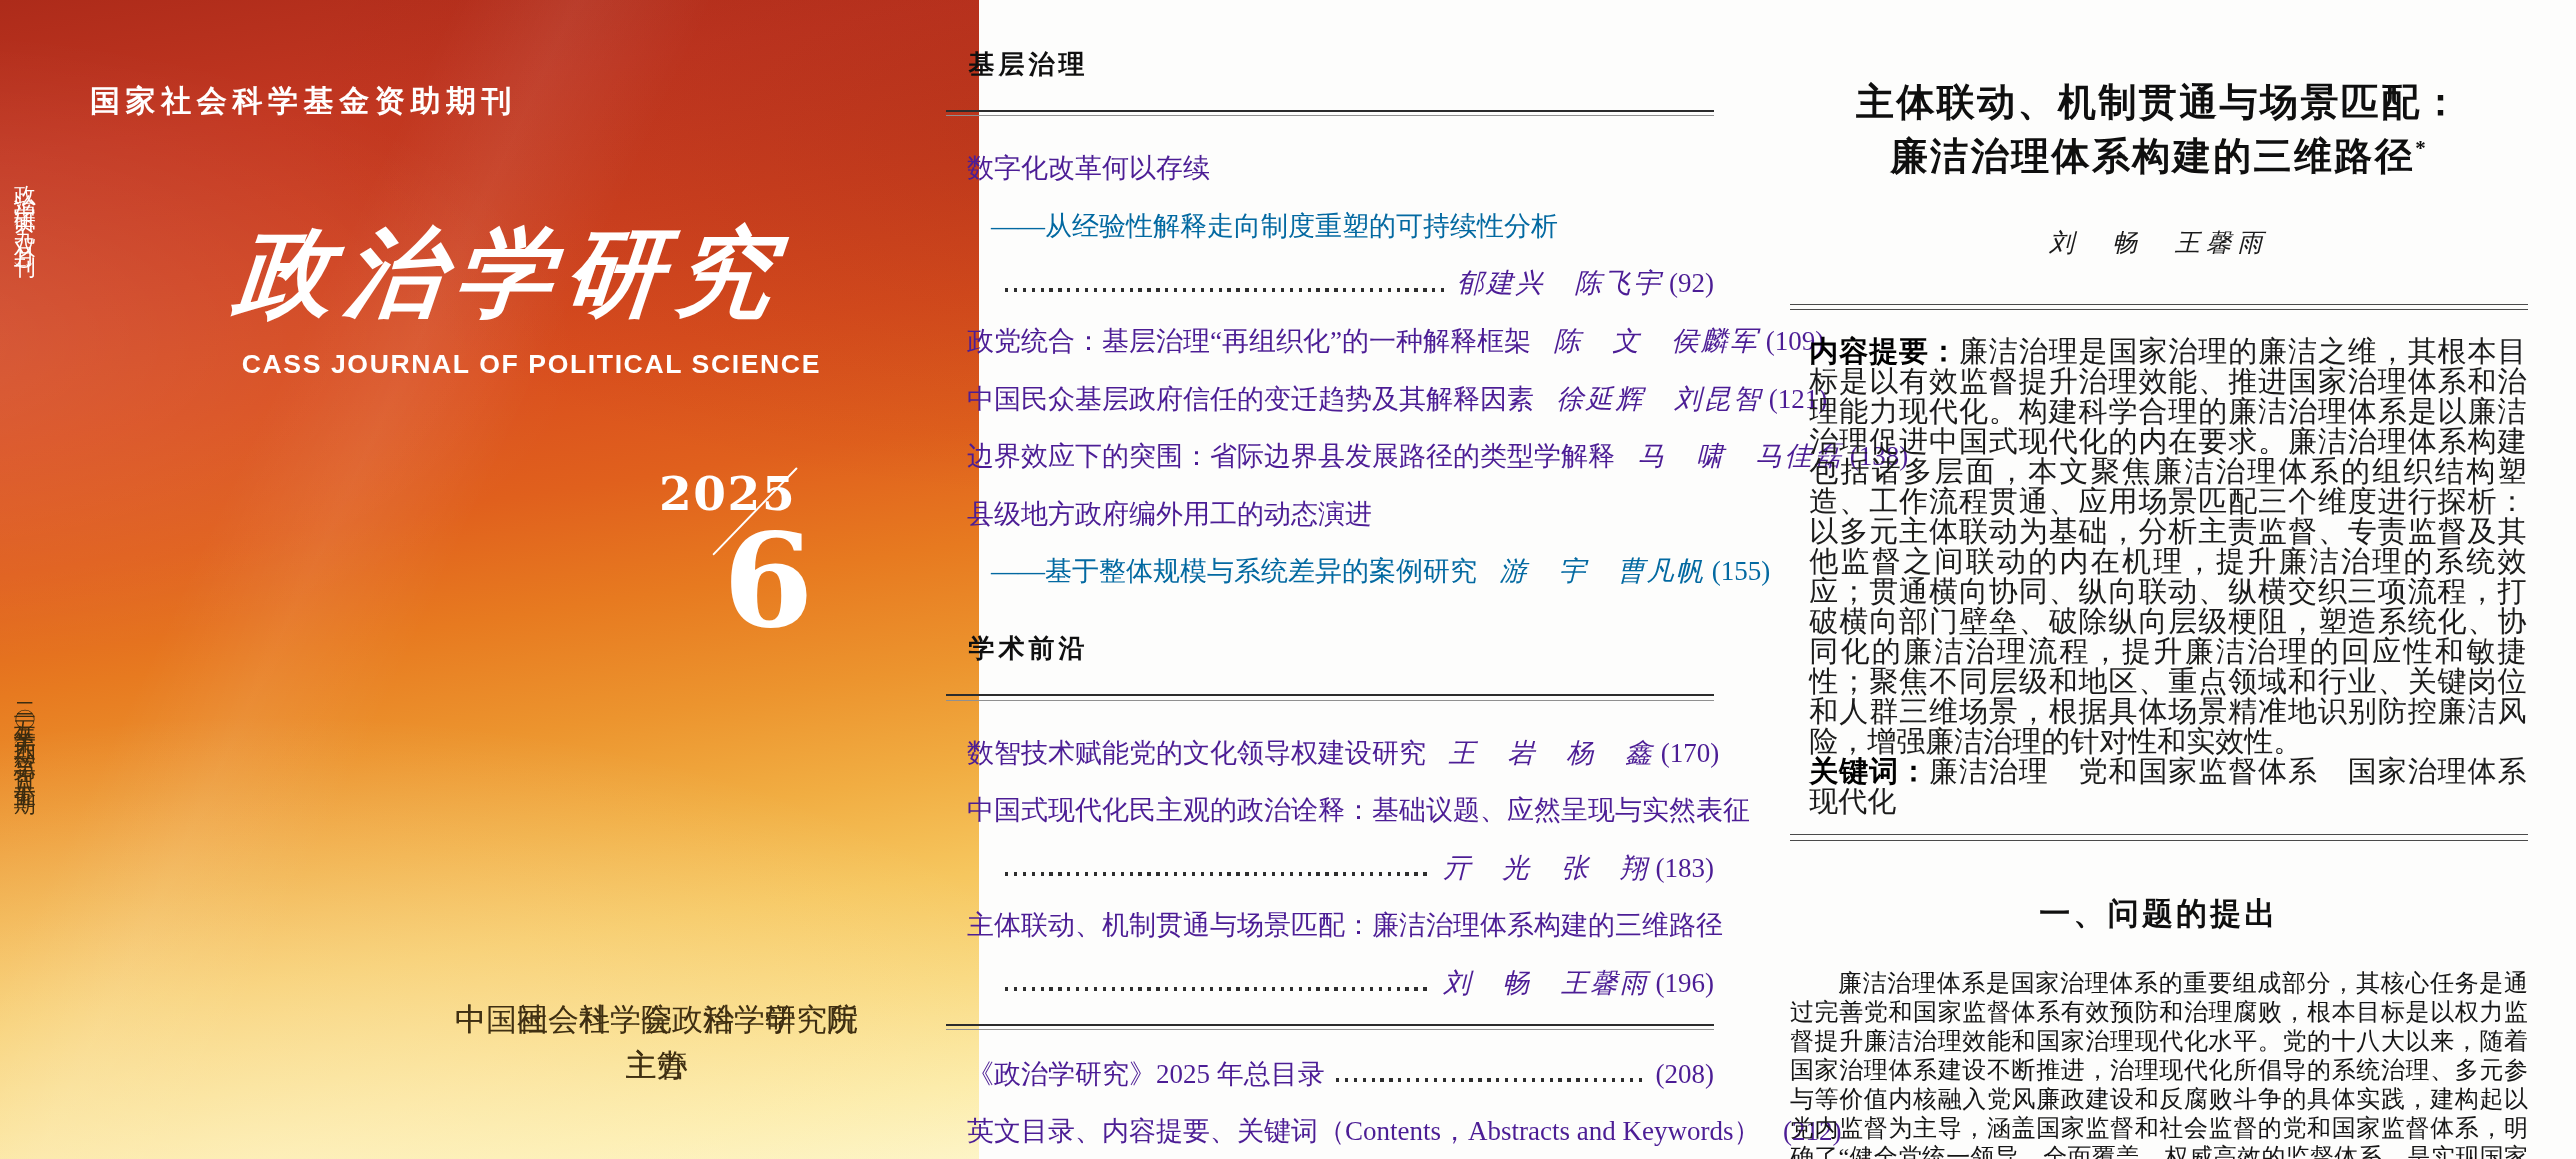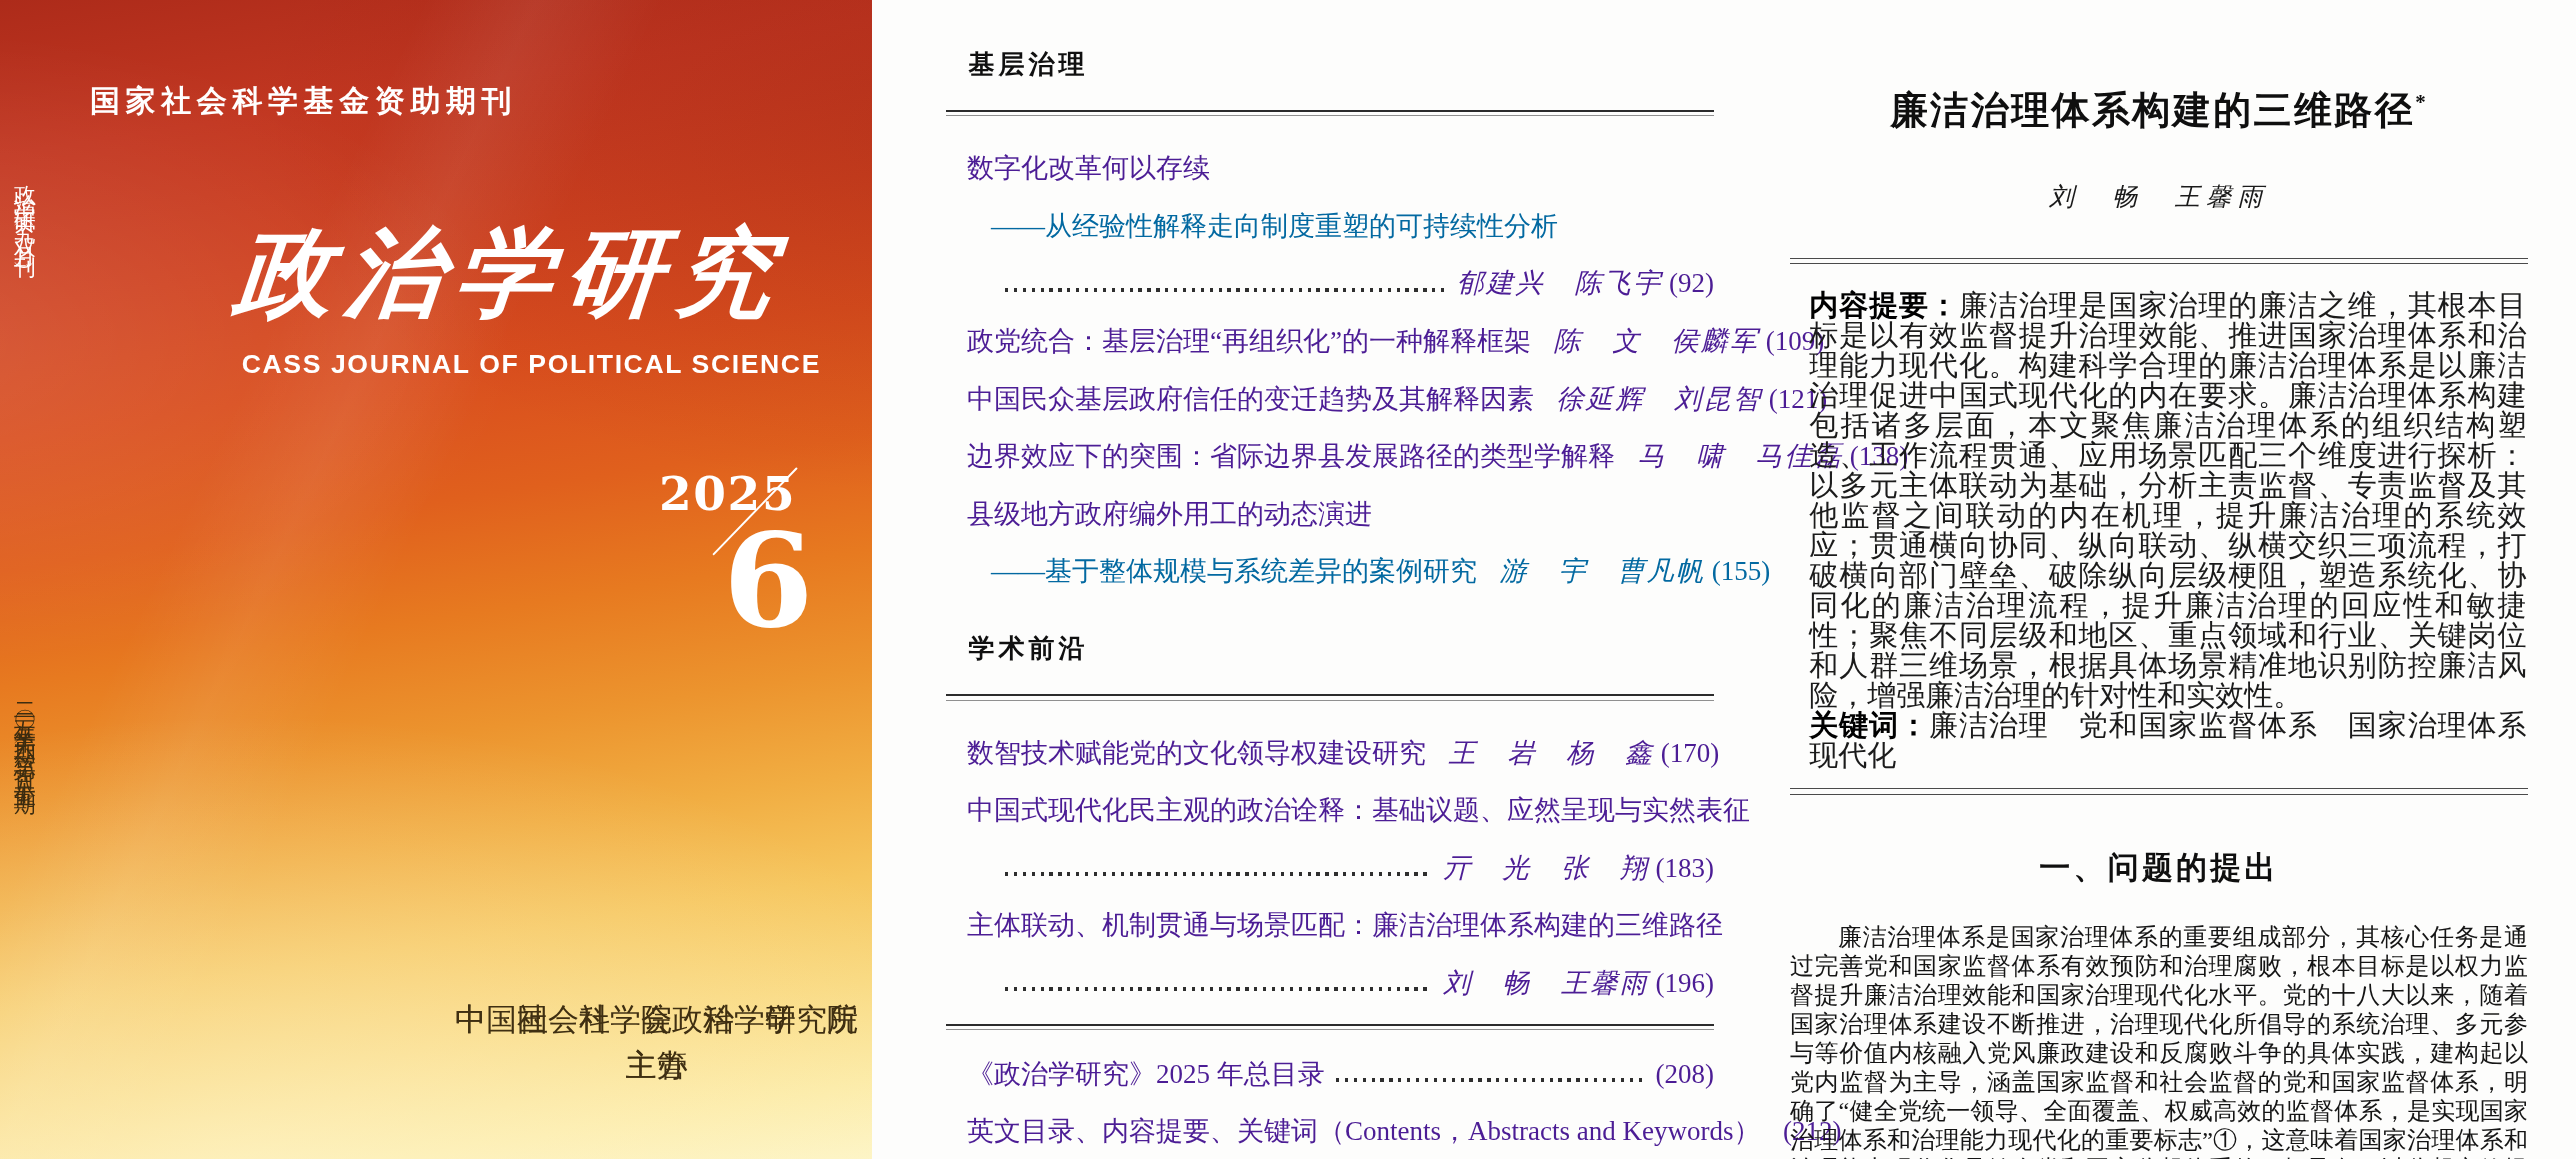--- a/index.html
+++ b/index.html
@@ -1,20 +1,20 @@
 <!DOCTYPE html>
 <html style="font-size:13px"><head>
 <meta charset="utf-8">
 <style>
   html,body{margin:0;padding:0;background:#ffffff;}
   #stage{position:relative;width:2576px;height:1160px;background:#fdfdfc;overflow:hidden;
          font-family:"Liberation Serif","DejaVu Serif",serif;color:#141414;}
 
   
-  .cover{position:absolute;left:0;top:0;width:872px;height:1160px;
+  .cover{position:absolute;left:0;top:0;width:979px;height:1160px;
     background:linear-gradient(171deg,
       #ad2b1a 0%, #c23721 12%, #cf4220 24%, #d94e1e 34%, #e0601d 44%,
       #e77a20 53%, #ec942e 62%, #f1ad42 70%, #f6c65e 78%, #f9d87e 86%,
       #fceaa4 94%, #fdf4c4 100%);}
   .cover::before{content:"";position:absolute;inset:0;
     background:
       radial-gradient(130% 50% at -12% 30%, rgba(255,255,255,0.12) 0%, rgba(255,255,255,0) 55%),
       radial-gradient(140% 55% at 112% 10%, rgba(110,12,6,0.20) 0%, rgba(110,12,6,0) 60%),
       radial-gradient(150% 65% at 28% 102%, rgba(255,250,220,0.50) 0%, rgba(255,250,220,0) 62%),
       linear-gradient(115deg, rgba(255,255,255,0) 30%, rgba(255,255,255,0.07) 38%, rgba(255,255,255,0) 47%);}
@@ -187,20 +187,21 @@
       <div class="toc-line pl-t">
         <span class="t">英文目录、内容提要、关键词（Contents，Abstracts and Keywords）</span>
         <span class="dots"></span>
         <span class="pg">(212)</span>
       </div>
     </div>
   </div>
 
   <div class="art">
     <div class="art-title">
+      <div>主体联动、机制贯通与场景匹配：</div>
       <div>
         <span>廉洁治理体系构建的三维路径</span><span class="art-star">*</span>
       </div>
     </div>
     <div class="art-authors">刘　畅　王馨雨</div>
 
     <div class="dbl-rule"></div>
     <div class="abstract">
       <p><span class="lbl">内容提要：</span><span>廉洁治理是国家治理的廉洁之维，其根本目标是以有效监督提升治理效能、推进国家治理体系和治理能力现代化。构建科学合理的廉洁治理体系是以廉洁治理促进中国式现代化的内在要求。廉洁治理体系构建包括诸多层面，本文聚焦廉洁治理体系的组织结构塑造、工作流程贯通、应用场景匹配三个维度进行探析：以多元主体联动为基础，分析主责监督、专责监督及其他监督之间联动的内在机理，提升廉洁治理的系统效应；贯通横向协同、纵向联动、纵横交织三项流程，打破横向部门壁垒、破除纵向层级梗阻，塑造系统化、协同化的廉洁治理流程，提升廉洁治理的回应性和敏捷性；聚焦不同层级和地区、重点领域和行业、关键岗位和人群三维场景，根据具体场景精准地识别防控廉洁风险，增强廉洁治理的针对性和实效性。</span></p>
       <p class="keywords"><span class="lbl">关键词：</span><span>廉洁治理　党和国家监督体系　国家治理体系现代化</span></p>

